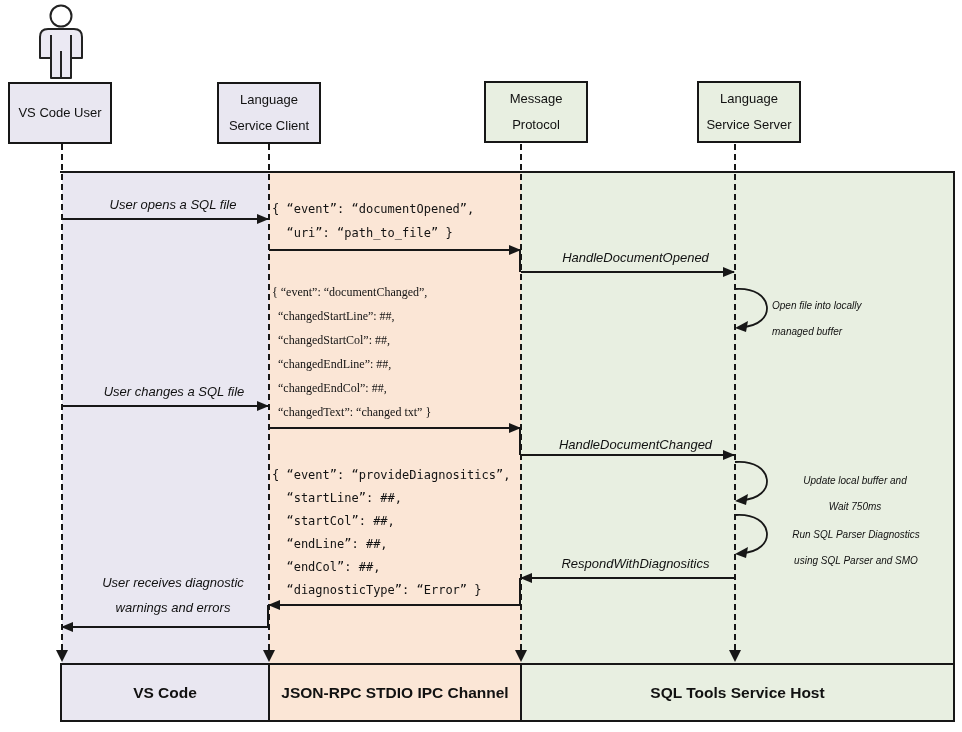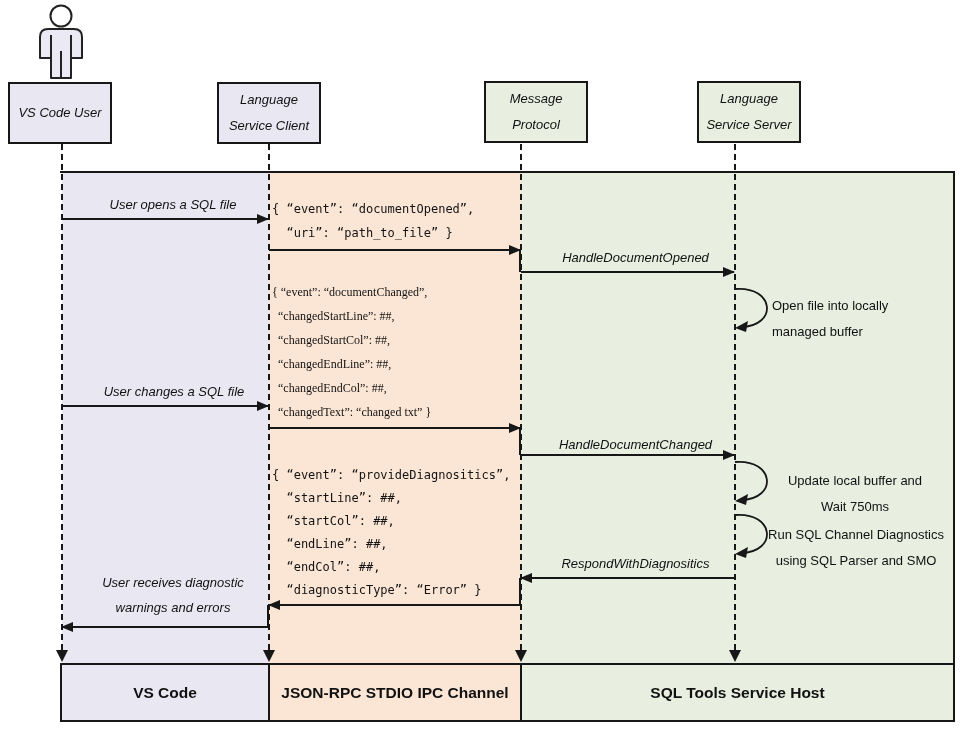--- a/index.html
+++ b/index.html
@@ -18,33 +18,33 @@
 
   
   .lifeline{position:absolute;width:0;border-left:2px dashed var(--line);}
   .down-head{position:absolute;width:0;height:0;
     border-left:6px solid transparent;border-right:6px solid transparent;
     border-top:12px solid var(--line);}
 
   
   .actor-box{position:absolute;width:104px;height:62px;border:2px solid var(--line);
     background:var(--lavender);box-sizing:border-box;display:flex;flex-direction:column;
-    justify-content:center;align-items:center;text-align:center;font-size:13px;line-height:26px;font-style:italic;}
+    justify-content:center;align-items:center;text-align:center;font-size:13px;line-height:26px;}
   .actor-box.green{background:var(--green);margin-left:14px;}
 
   
   .arrow{position:absolute;height:0;border-top:2px solid var(--line);}
   .arrow.r::after{content:"";position:absolute;right:-1px;top:-6px;width:0;height:0;
     border-left:12px solid var(--line);border-top:5px solid transparent;border-bottom:5px solid transparent;}
   .arrow.l::before{content:"";position:absolute;left:-1px;top:-6px;width:0;height:0;
     border-right:12px solid var(--line);border-top:5px solid transparent;border-bottom:5px solid transparent;}
 
   
   .msg-label{position:absolute;font-style:italic;font-size:13px;text-align:center;white-space:nowrap;padding-left:8px;}
-  .loop-label{position:absolute;font-size:13px;line-height:25.5px;white-space:nowrap;}
+  .loop-label{position:absolute;font-style:italic;font-size:10px;line-height:25.5px;white-space:nowrap;}
   .loop-label.center{text-align:center;}
 
   
   .payload{position:absolute;left:272px;font-family:"DejaVu Sans Mono",monospace;
     font-size:12px;color:#131313;}
   .payload div{white-space:pre;}
   .payload.lh235 div{line-height:23.5px;}
   .payload.lh24 div{line-height:24px;font-family:Liberation Serif, serif;}
   .payload.lh23 div{line-height:23px;}
 
@@ -143,21 +143,21 @@
   <div class="loop-label center" style="left:770px;top:468px;width:170px;">
     <div>Update local buffer and</div>
     <div>Wait 750ms</div>
   </div>
 
   <svg class="loop" style="left:734px;top:512px;" width="50" height="46" viewBox="0 0 50 46">
     <path d="M1,3 C41,0 44,40 7,41" fill="none" stroke="#171717" stroke-width="1.8"></path>
     <polygon points="1,42 14,35 12,46" fill="#171717"></polygon>
   </svg>
   <div class="loop-label center" style="left:768px;top:522px;width:176px;">
-    <div>Run SQL Channel Diagnostics</div>
+    <div>Run SQL Parser Diagnostics</div>
     <div>using SQL Parser and SMO</div>
   </div>
 
   <div class="payload lh23" style="top:464px;">
     <div>{ “event”: “provideDiagnositics”,</div>
     <div>  “startLine”: ##,</div>
     <div>  “startCol”: ##,</div>
     <div>  “endLine”: ##,</div>
     <div>  “endCol”: ##,</div>
     <div>  “diagnosticType”: “Error” }</div>

